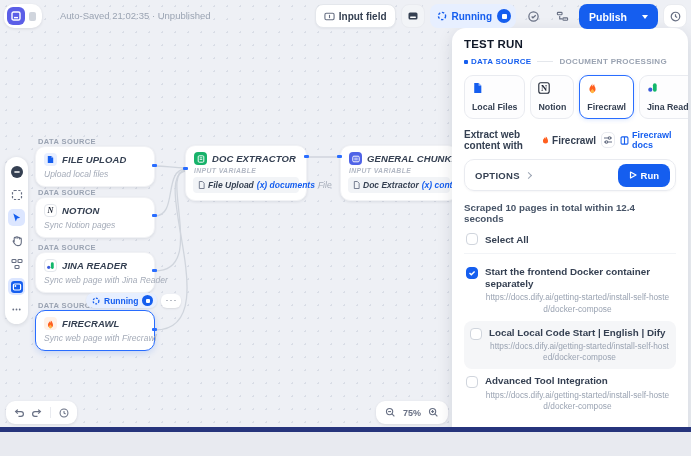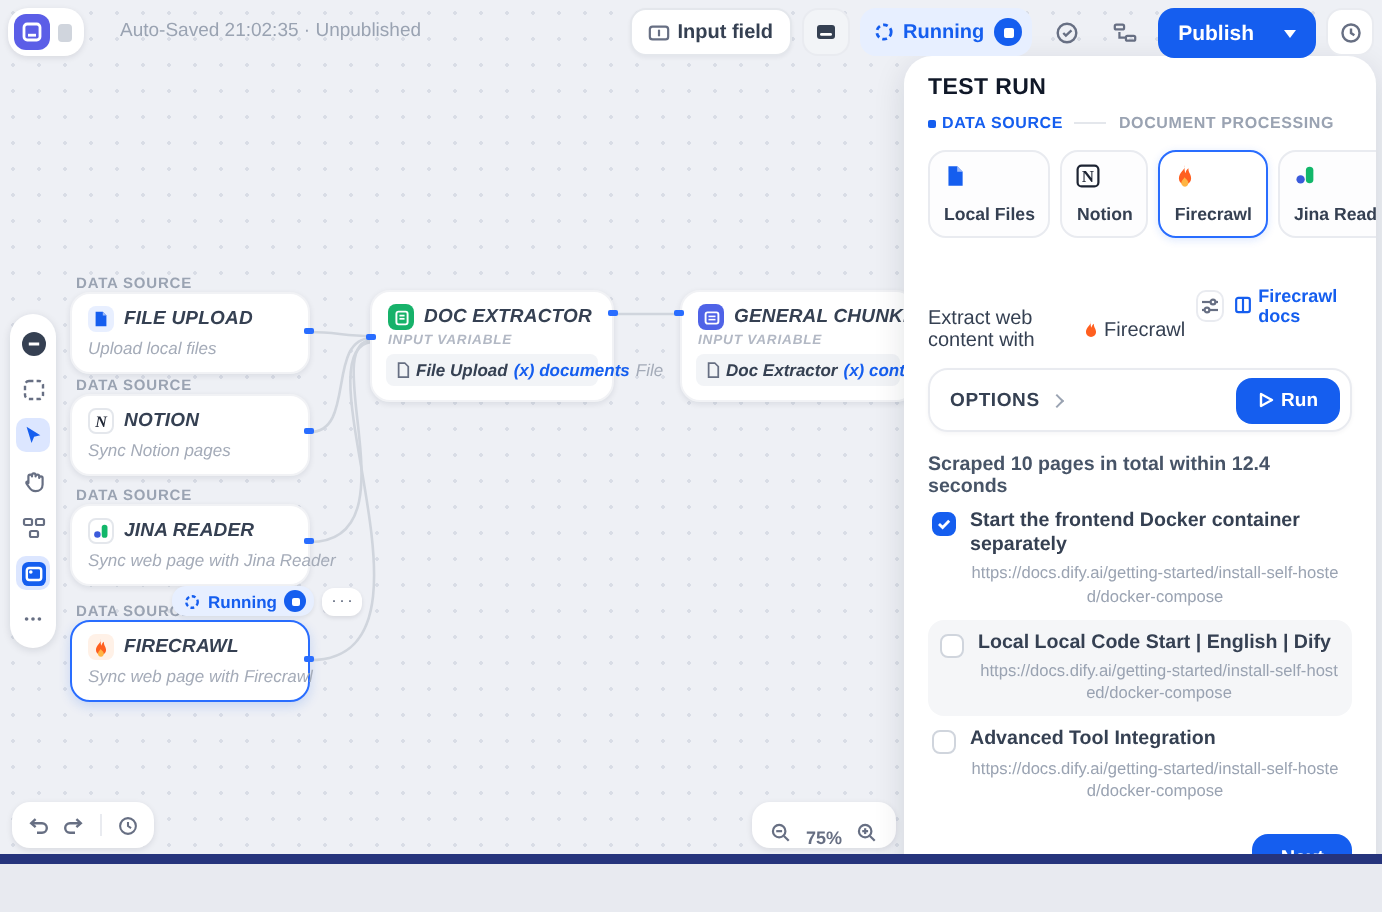--- a/index.html
+++ b/index.html
@@ -81,21 +81,21 @@
     font-size:9px; letter-spacing:1px; line-height:7px; cursor:pointer; }
 
   
   .bl-controls { position:absolute; left:6px; bottom:8px; height:23px; background:#fff;
     border-radius:9px; box-shadow:0 1px 3px rgba(16,24,40,.1); display:flex;
     align-items:center; padding:0 5px; gap:2px; z-index:5; }
   .bl-controls .divider { width:1px; height:11px; background:#e9ebf0; margin:0 3px; }
   .ctl { width:16px; height:16px; display:flex; align-items:center; justify-content:center; cursor:pointer; }
   .zoom-pill { position:absolute; right:243px; bottom:8px; height:23px; background:#fff;
     border-radius:9px; box-shadow:0 1px 3px rgba(16,24,40,.1); display:flex;
-    align-items:flex-end; gap:4px; padding:0 7px; z-index:5; }
+    align-items:center; gap:4px; padding:0 7px; z-index:5; }
   .zoom-pill .zl { font-size:9px; font-weight:600; color:#676f83; }
 
   .bottom-strip { position:absolute; left:0; bottom:0; width:100%; height:5px;
     background:#26347c; z-index:10; }
 
   
   .panel { position:absolute; left:452px; top:28px; width:236px; height:421px;
     background:#fff; border-radius:14px; box-shadow:0 4px 16px rgba(16,24,40,.12);
     z-index:8; padding:10px 12px; overflow:hidden; }
   .panel h1 { font-size:11.5px; font-weight:700; color:#101828; letter-spacing:.2px; }
@@ -106,21 +106,21 @@
   .step.idle { color:#9aa3b2; }
   .step-line { width:16px; height:1px; background:#e4e7ec; }
 
   .src-cards { display:flex; gap:5px; margin-top:9px; }
   .src-card { flex:1; height:44px; background:#fdfdfe; border:1px solid #e9ebf0; border-radius:9px;
     padding:6px 7px; display:flex; flex-direction:column; justify-content:space-between; cursor:pointer; }
   .src-card.sel { border:1.5px solid #296dff; background:#fff; box-shadow:0 1px 4px rgba(21,94,239,.15); }
   .src-card .lab { font-size:8.8px; font-weight:600; color:#354052; white-space:nowrap; }
 
   .extract-row { display:flex; align-items:center; margin-top:10px; gap:5px; }
-  .extract-title { font-size:10px; font-weight:400; color:#354052; display:flex; align-items:center; gap:2px;margin-top:25px; }
+  .extract-title { font-size:10px; font-weight:700; color:#354052; display:flex; align-items:center; gap:2px; }
   .mini-btn { width:18px; height:16px; border:1px solid #e9ebf0; border-radius:5px; background:#fff;
     display:flex; align-items:center; justify-content:center; cursor:pointer; }
   .docs-link { margin-left:auto; display:flex; align-items:center; gap:3px; font-size:9px;
     font-weight:600; color:#155eef; cursor:pointer; }
 
   .options-card { margin-top:8px; border:1px solid #e9ebf0; border-radius:10px; height:32px;
     display:flex; align-items:center; padding:0 5px 0 10px; box-shadow:0 1px 2px rgba(16,24,40,.04); }
   .options-card .olab { font-size:9.5px; font-weight:700; color:#354052; letter-spacing:.3px; cursor:pointer; }
   .ochev { width:5px; height:5px; border-right:1.5px solid #9aa3b2; border-bottom:1.5px solid #9aa3b2;
     transform:rotate(-45deg); margin-left:6px; }
@@ -525,20 +525,24 @@
       <button class="run-btn">
         <svg width="8" height="8" viewBox="0 0 8 8">
             <path d="M1.5 1 L7 4 L1.5 7 Z" fill="none" stroke="#fff" stroke-width="1.2" stroke-linejoin="round"></path>
           </svg>
         <span>Run</span>
       </button>
     </div>
 
     <div class="summary">Scraped 10 pages in total within 12.4 seconds</div>
 
+    <div class="selall">
+      <div class="cbx"></div>
+      <span class="slab">Select All</span>
+    </div>
 
     <div class="result">
       <div class="cbx checked">
         <svg width="8" height="8" viewBox="0 0 8 8">
             <path d="M1.5 4 l1.8 1.8 L6.6 2.4" fill="none" stroke="#fff" stroke-width="1.4"></path>
           </svg>
       </div>
       <div>
         <div class="rt">Start the frontend Docker container separately</div>
         <div class="ru">https://docs.dify.ai/getting-started/install-self-hosted/docker-compose</div>

